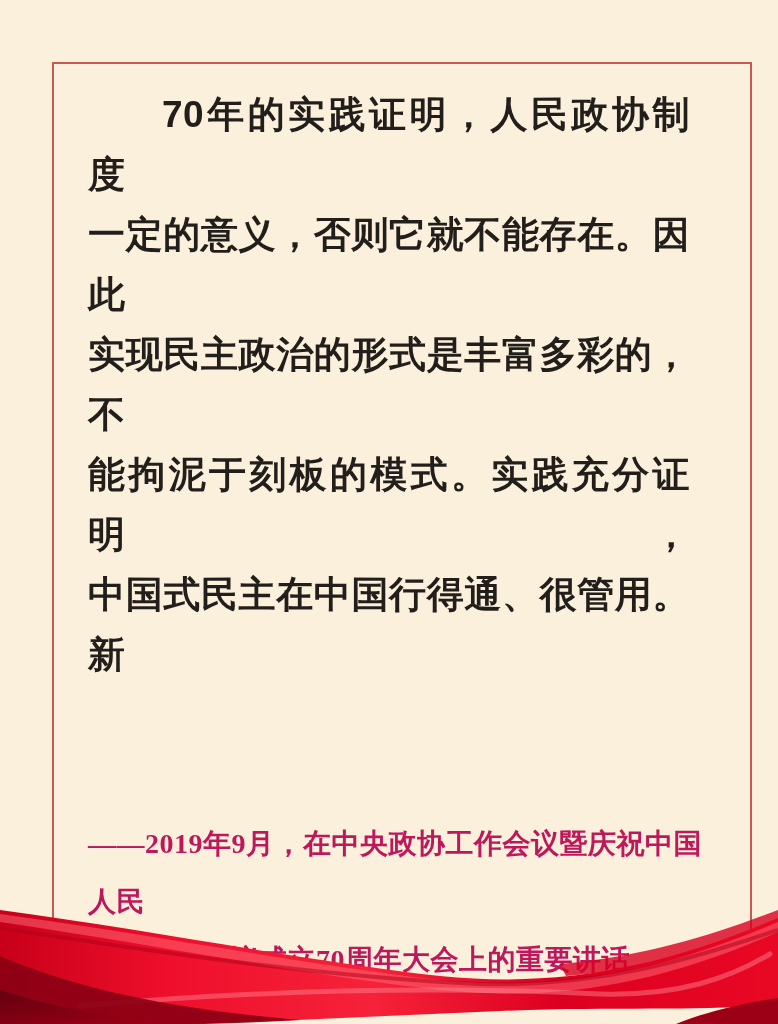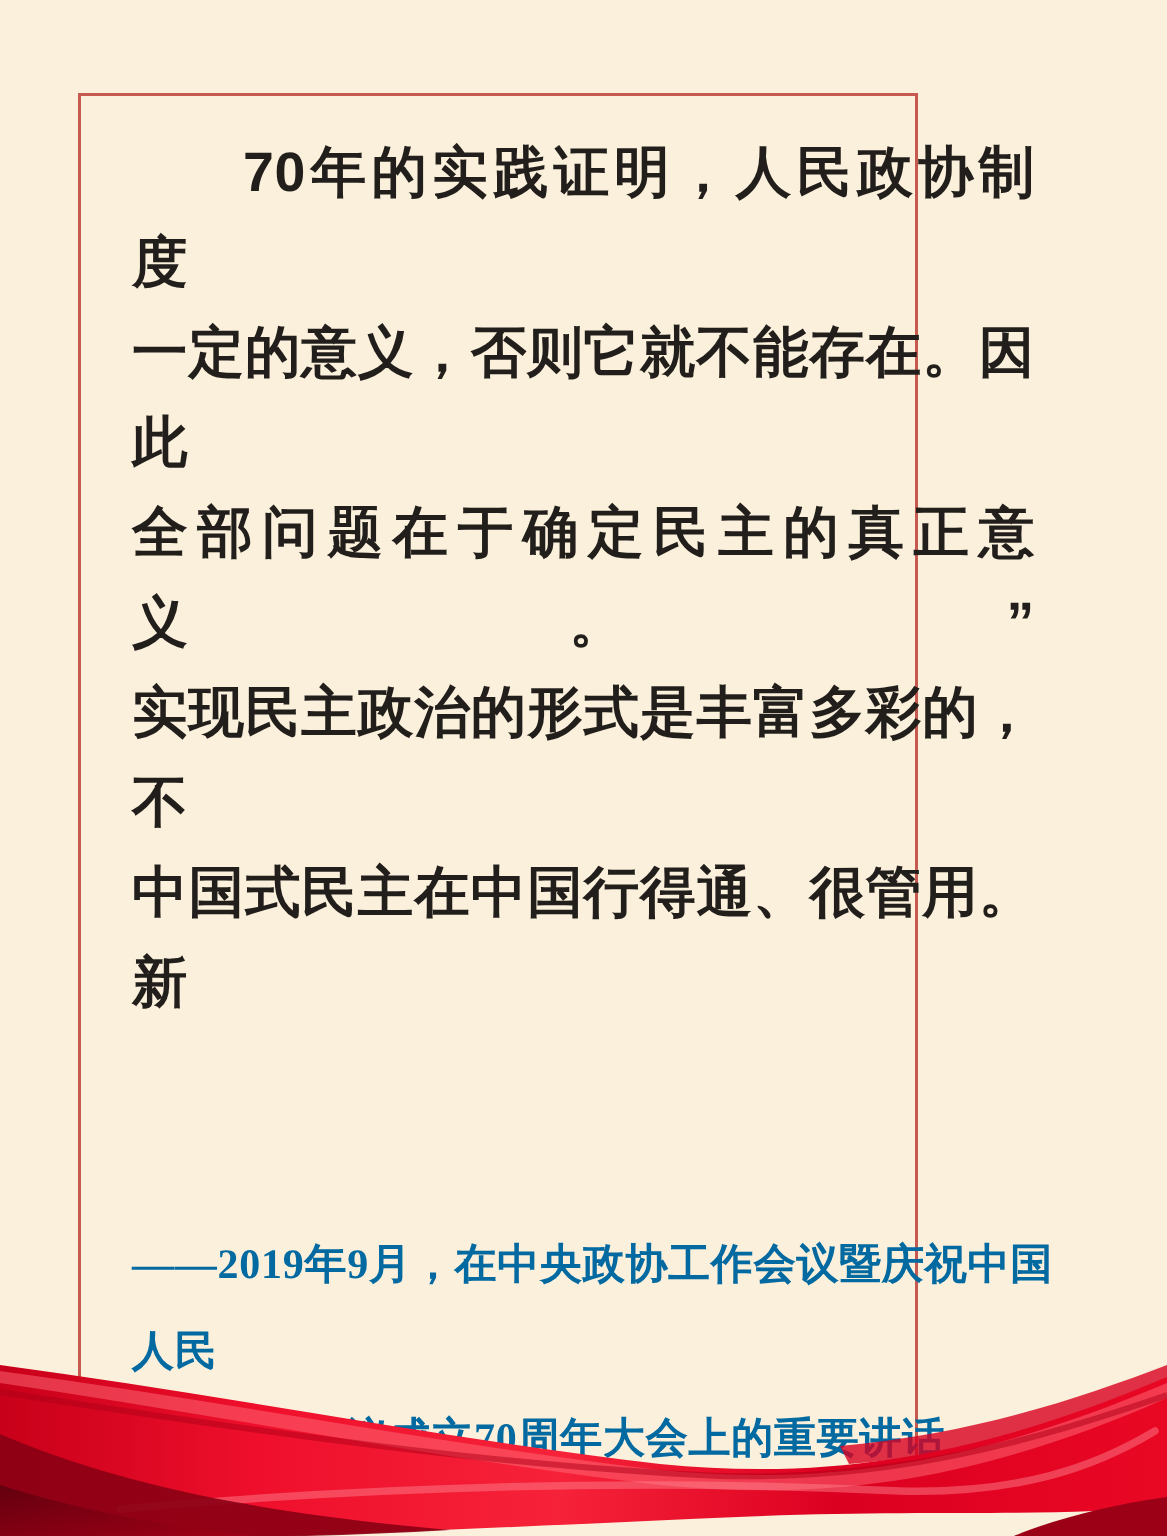--- a/index.html
+++ b/index.html
@@ -7,21 +7,21 @@
     width: 778px; height: 1024px;
     background: #faf0db;
     font-family: "Liberation Sans", sans-serif;
     position: relative;
     overflow: hidden;
   }
   .page { position: absolute; inset: 0; }
   .frame {
     position: absolute;
     left: 52px; top: 62px;
-    width: 560px; height: 938px;
+    width: 700px; height: 938px;
     border: 2px solid #c65a50;
     border-bottom: none;
     box-sizing: border-box;
     padding-left: 24px;
   }
   .quote {
     position: absolute;
     left: 34px; top: 21px;
     width: 602px;
     color: #221e1b;
@@ -30,21 +30,21 @@
     line-height: 60px;
     letter-spacing: 0.5px;
   }
   .quote > div { text-align: justify; text-align-last: justify; }
   .quote > div:first-child { text-indent: 2em; }
   .quote > div:last-child { text-align-last: left; }
   .attribution {
     position: absolute;
     left: 34px; top: 751px;
     width: 632px;
-    color: #0369a1;
+    color: #be185d;
     font-family: "Liberation Serif", serif;
     font-size: 28px;
     font-weight: bold;
     line-height: 58px;
     letter-spacing: 0.5px;
   }
   .ribbon {
     position: absolute;
     left: 0; top: 894px;
     width: 778px; height: 130px;
@@ -54,22 +54,22 @@
 </style>
 </head>
 <body>
 
 <div class="page">
 
   <div class="frame">
     <div class="quote">
         <div>70年的实践证明，人民政协制度</div>
         <div>一定的意义，否则它就不能存在。因此</div>
-        <div>全部问题在于确定民主的真正意义。”</div>
         <div>实现民主政治的形式是丰富多彩的，不</div>
+        <div>能拘泥于刻板的模式。实践充分证明，</div>
         <div>中国式民主在中国行得通、很管用。新</div>
       </div>
 
     <div class="attribution">
         <div>——2019年9月，在中央政协工作会议暨庆祝中国人民</div>
         <div>政治协商会议成立70周年大会上的重要讲话</div>
       </div>
   </div>
 
   <svg class="ribbon" viewBox="0 0 778 130" preserveAspectRatio="none" xmlns="http://www.w3.org/2000/svg">

